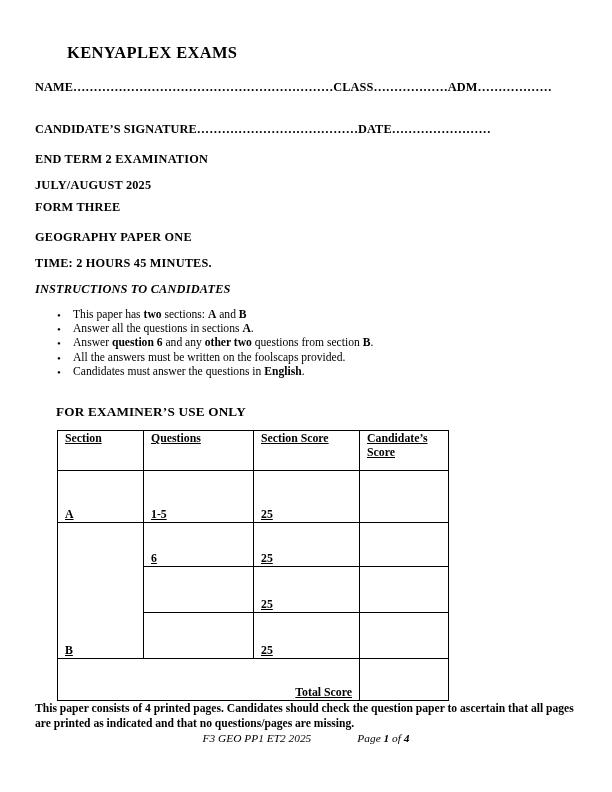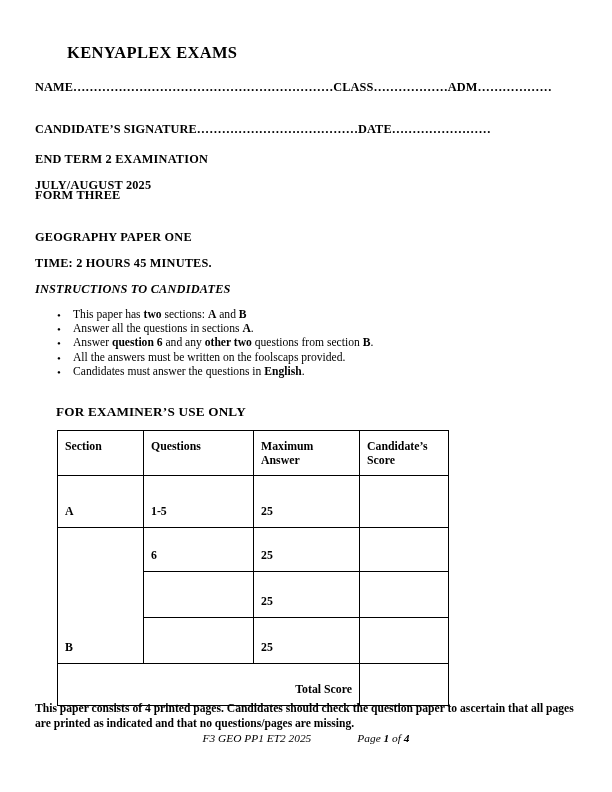--- a/index.html
+++ b/index.html
@@ -49,21 +49,21 @@
   .head-line {
     position: absolute;
     left: 35px;
     font-size: 12.3px;
     font-weight: bold;
     white-space: nowrap;
     letter-spacing: 0.2px;
   }
   #line-endterm     { top: 152px; }
   #line-julyaugust  { top: 178px; }
-  #line-form        { top: 188px; }
+  #line-form        { top: 200px; }
   #line-subject     { top: 230px; }
   #line-time        { top: 256px; }
   #line-instr-head  { top: 282px; font-style: italic; }
 
   
   .instructions {
     position: absolute;
     left: 56px;
     top: 308px;
     width: 420px;
@@ -103,22 +103,23 @@
     left: 57px;
     top: 430px;
     width: 391px;
     border-collapse: collapse;
     table-layout: fixed;
     font-size: 11.8px;
     font-weight: bold;
   }
   .score-table td {
     border: 1.4px solid #000000;
-    padding: 8px 7px;
+    padding: 0 7px;
     vertical-align: bottom;
+    text-decoration: underline;
   }
   .score-table td.hdr { vertical-align: top; line-height: 14px; }
   .col-section   { width: 86px; }
   .col-questions { width: 110px; }
   .col-max       { width: 106px; }
   .col-cand      { width: 89px; }
 
   .r-head  { height: 40px; }
   .r-a     { height: 52px; }
   .r-b1    { height: 44px; }
@@ -183,21 +184,21 @@
     <colgroup>
       <col class="col-section">
       <col class="col-questions">
       <col class="col-max">
       <col class="col-cand">
     </colgroup>
     <tbody>
       <tr class="r-head">
         <td class="hdr">Section</td>
         <td class="hdr">Questions</td>
-        <td class="hdr">Maximum Answer</td>
+        <td class="hdr">Section Score</td>
         <td class="hdr">Candidate’s Score</td>
       </tr>
 
       <tr class="r-a">
         <td>A</td>
         <td>1-5</td>
         <td>25</td>
         <td></td>
       </tr>
 

